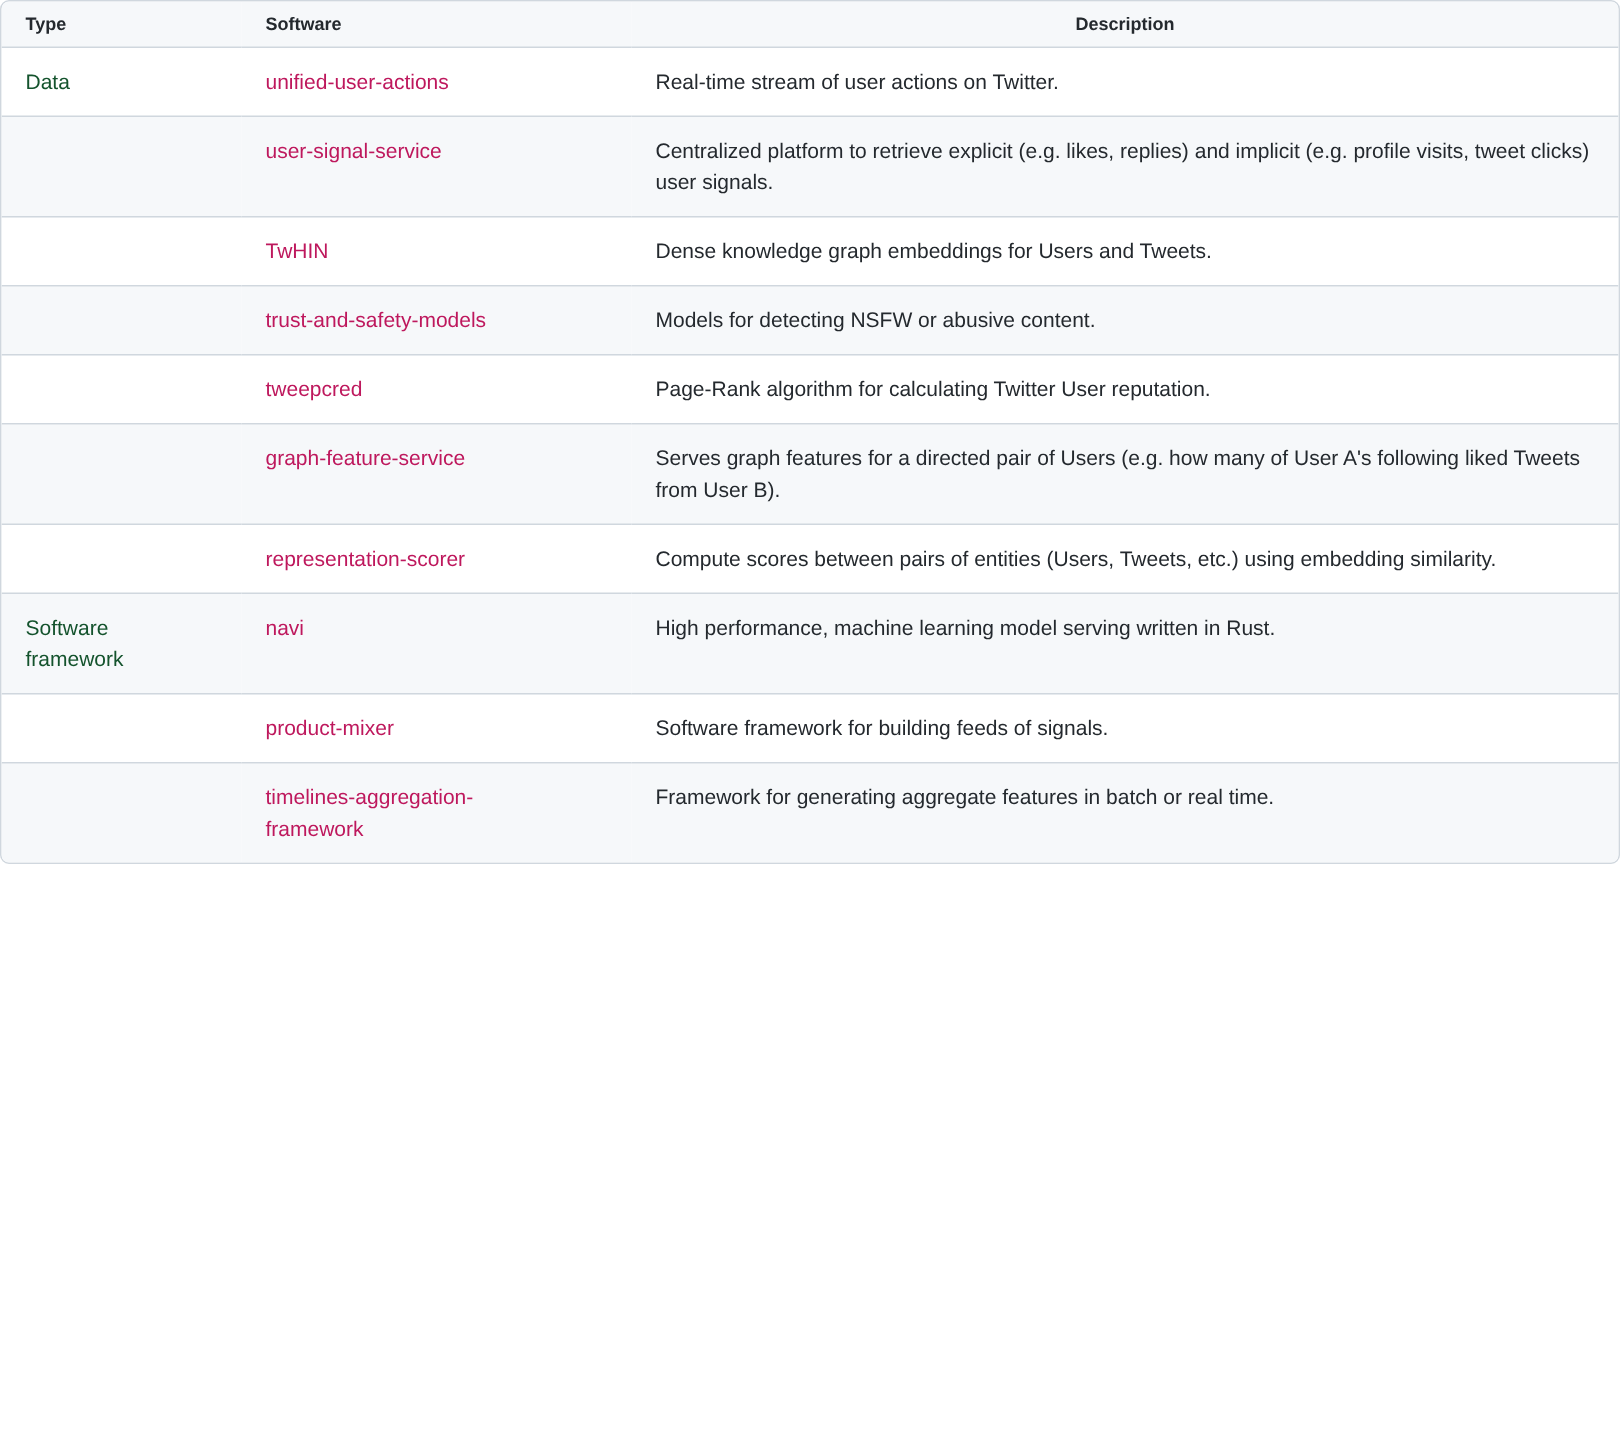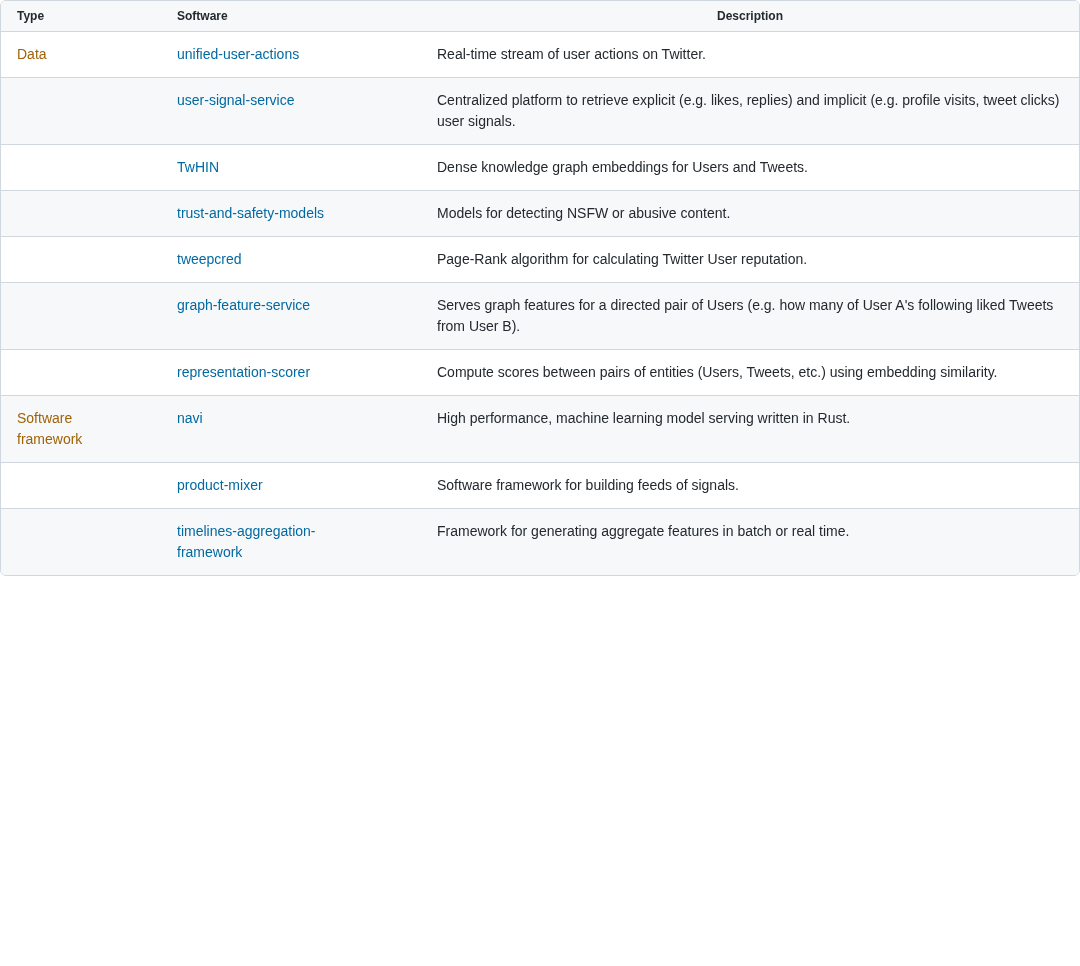--- a/index.html
+++ b/index.html
@@ -71,26 +71,26 @@
 
     tbody td {
       padding: 12px 16px;
       vertical-align: top;
       font-size: 14px;
       line-height: 1.5;
     }
 
     tbody td:first-child {
       font-weight: normal;
-      color: #a16207;
+      color: #14532d;
       white-space: nowrap;
     }
 
     a.component-link {
-      color: #0369a1;
+      color: #be185d;
       text-decoration: none;
     }
 
     .type-cell {
       font-size: 14px;
       color: #24292e;
     }
 
     .desc-cell {
       color: #24292e;

